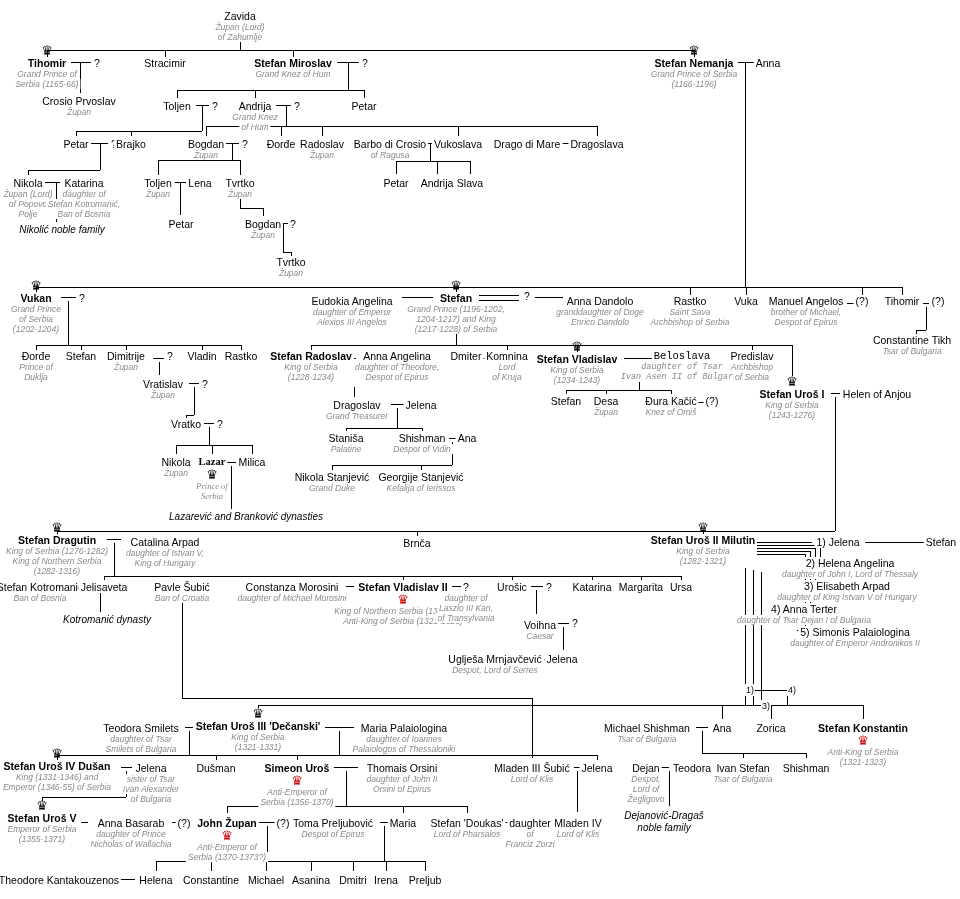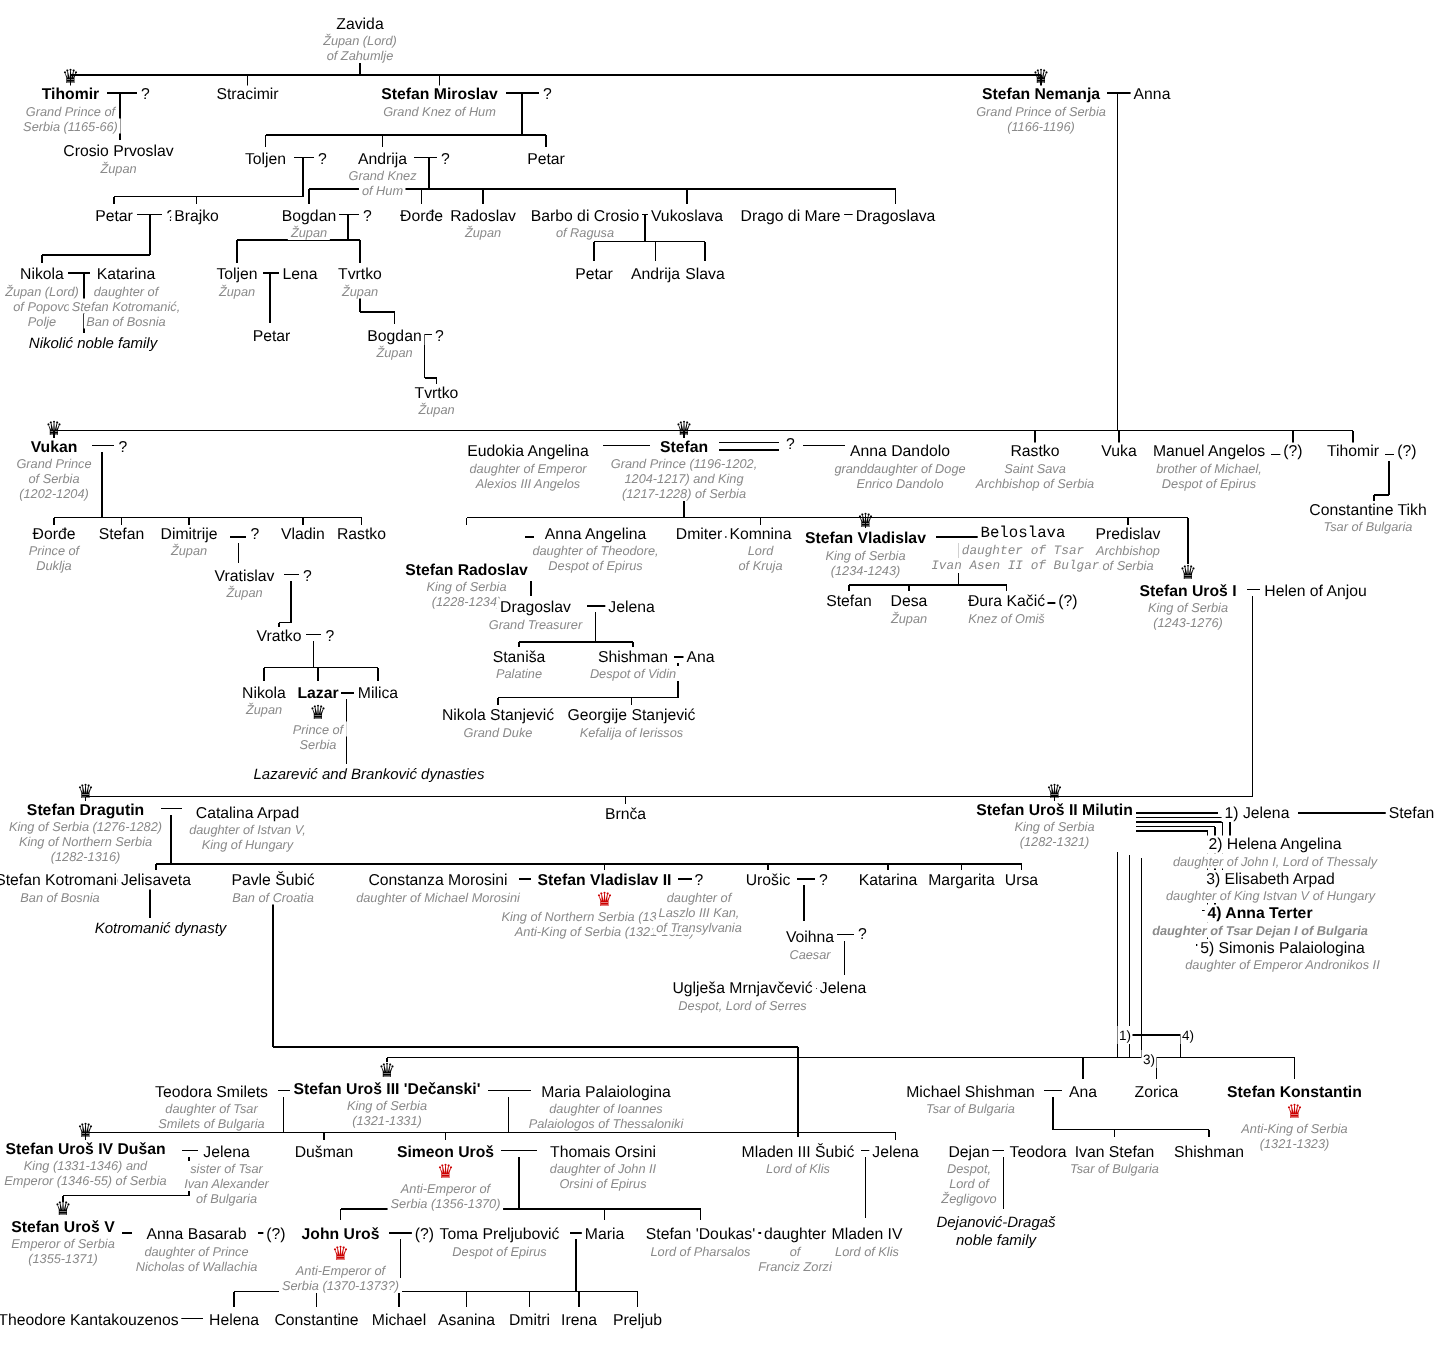--- a/index.html
+++ b/index.html
@@ -409,21 +409,21 @@
       <div class="person" style="left: 202px; top: 350px;">
 
       <div class="name">Vladin</div>
 
     </div>
       <div class="person" style="left: 241px; top: 350px;">
 
       <div class="name">Rastko</div>
 
     </div>
-      <div class="person" style="left: 311px; top: 350px; margin-top: 24px;">
+      <div class="person" style="left: 311px; top: 350px;">
 
       <div class="name bold">Stefan Radoslav</div>
       <div class="sub">
           <div>King of Serbia</div>
           <div>(1228-1234)</div>
         </div>
     </div>
       <div class="person" style="left: 397px; top: 350px;">
 
       <div class="name">Anna Angelina</div>
@@ -559,21 +559,21 @@
       <div class="name">Ana</div>
 
     </div>
       <div class="person" style="left: 176px; top: 456px;">
 
       <div class="name">Nikola</div>
       <div class="sub">
           <div>Župan</div>
         </div>
     </div>
-      <div class="person" style="left: 212px; top: 456px;">
+      <div class="person" style="left: 212px; top: 456px; font-family: Liberation Serif, serif;">
       <div class="name bold">Lazar</div>
         <span class="crown" style="color: rgb(0, 0, 0);">♛</span>
 
       <div class="sub">
           <div>Prince of</div>
           <div>Serbia</div>
         </div>
     </div>
       <div class="person" style="left: 252px; top: 456px;">
 
@@ -646,21 +646,21 @@
           <div>daughter of John I, Lord of Thessaly</div>
         </div>
     </div>
       <div class="person" style="left: 847px; top: 580px;">
 
       <div class="name">3) Elisabeth Arpad</div>
       <div class="sub">
           <div>daughter of King Istvan V of Hungary</div>
         </div>
     </div>
-      <div class="person" style="left: 840px; top: 603px; font-weight: bold;">
+      <div class="person" style="left: 804px; top: 603px;">
 
       <div class="name">4) Anna Terter</div>
       <div class="sub">
           <div>daughter of Tsar Dejan I of Bulgaria</div>
         </div>
     </div>
       <div class="person" style="left: 855px; top: 626px;">
 
       <div class="name">5) Simonis Palaiologina</div>
       <div class="sub">
@@ -922,21 +922,21 @@
           <div>daughter of Prince</div>
           <div>Nicholas of Wallachia</div>
         </div>
     </div>
       <div class="person" style="left: 184px; top: 817px;">
 
       <div class="name">(?)</div>
 
     </div>
       <div class="person" style="left: 227px; top: 817px;">
-      <div class="name bold">John Uroš</div>
+      <div class="name bold">John Župan</div>
         <span class="crown" style="color: rgb(204, 0, 0);">♛</span>
 
       <div class="sub">
           <div>Anti-Emperor of</div>
           <div>Serbia (1370-1373?)</div>
         </div>
     </div>
       <div class="person" style="left: 283px; top: 817px;">
 
       <div class="name">(?)</div>

